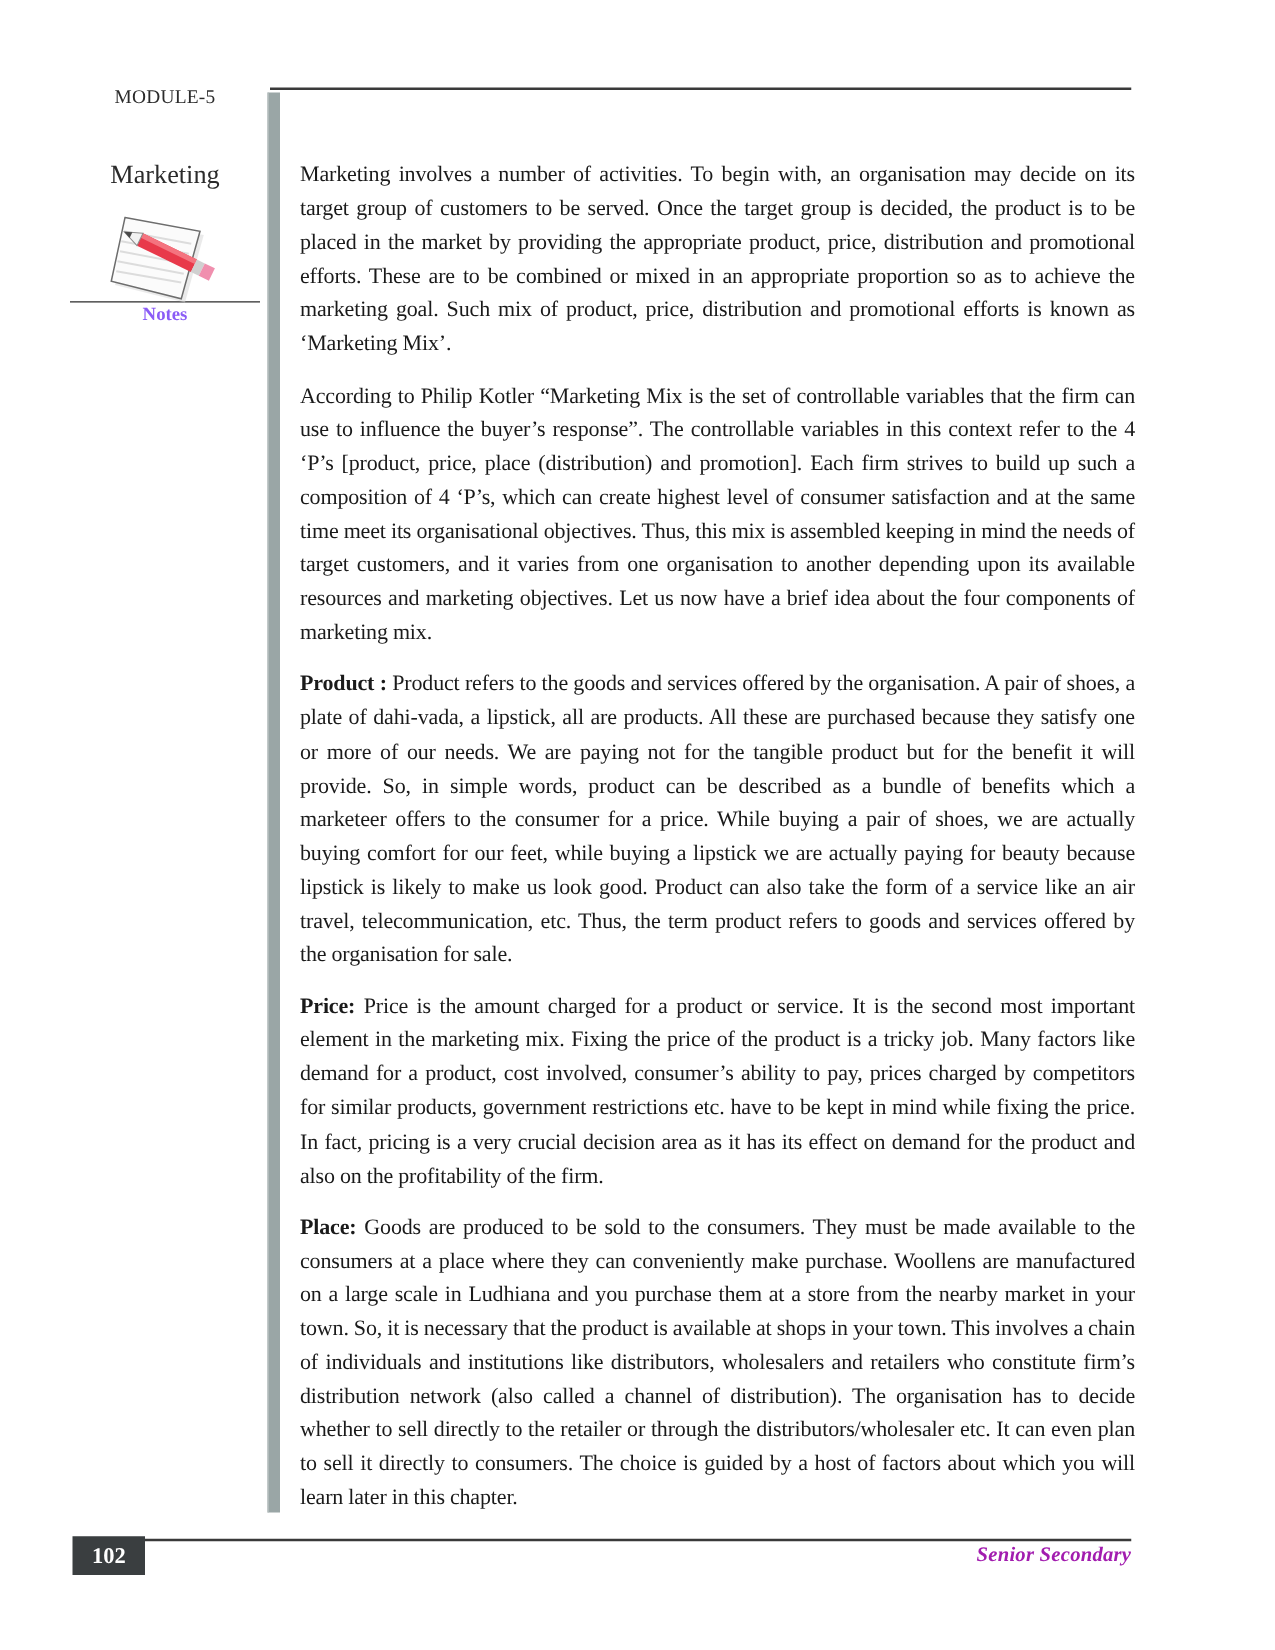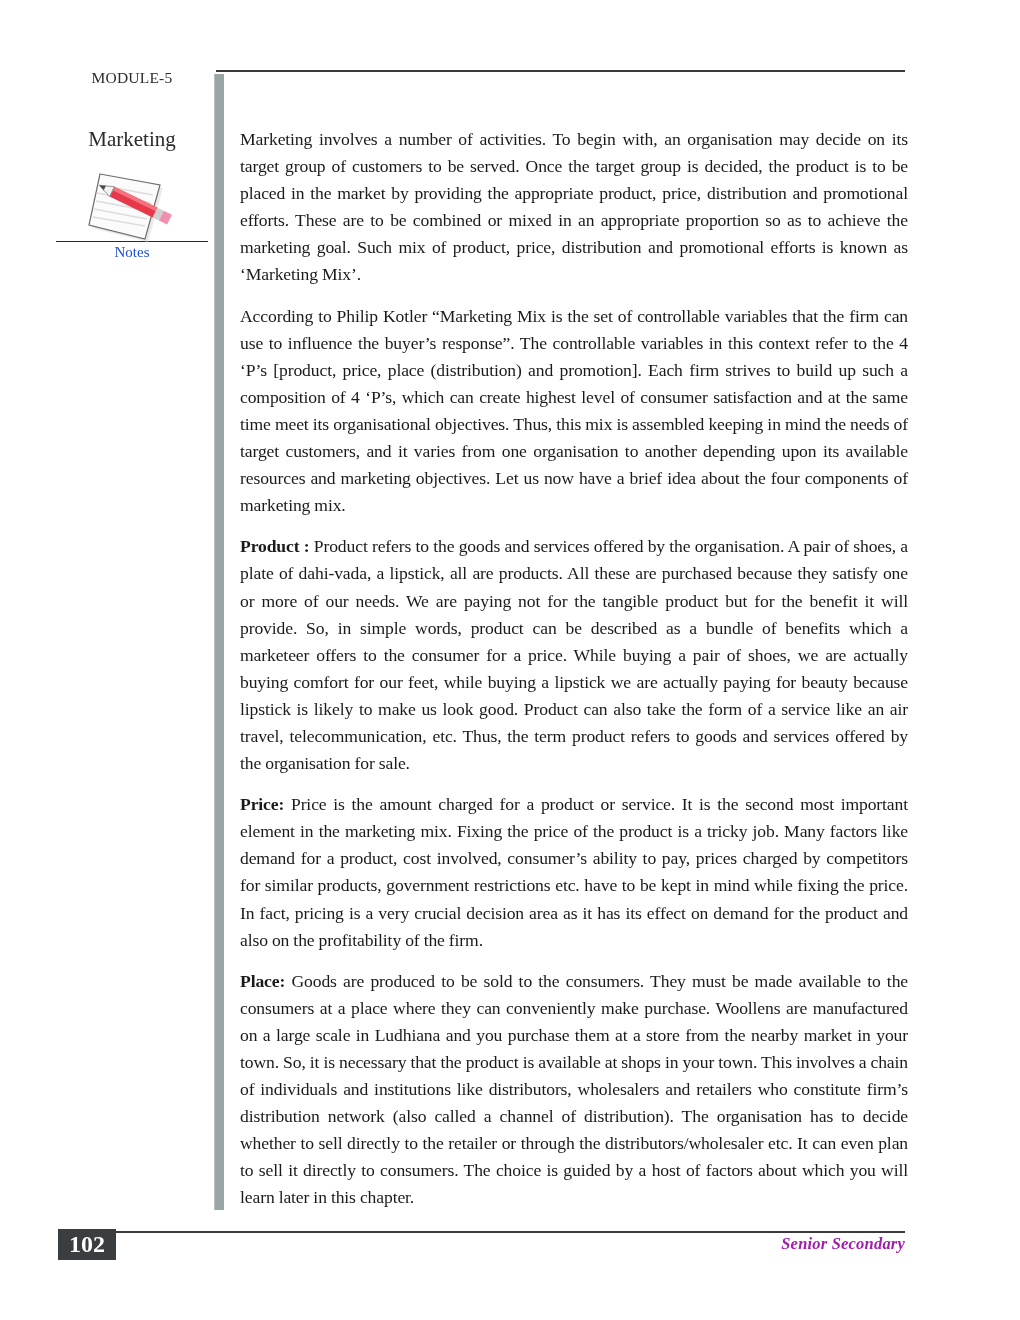--- a/index.html
+++ b/index.html
@@ -49,24 +49,24 @@
     left: 50%;
     top: 0;
     transform: translateX(-50%);
   }
   .notes-rule {
     border-top: 1.6px solid #2b2b2b;
     margin: 0 auto;
     width: 152px;
   }
   .notes-label {
-    font-weight: normal;
+    font-weight: bold;
     font-size: 15px;
     margin-top: 2px;
-    color: #1d4ed8;
+    color: #8b5cf6;
   }
 
   
   .vbar {
     position: absolute;
     left: 214px;
     top: 74px;
     width: 9px;
     height: 1136px;
     background: #9aa6a6;
@@ -133,21 +133,21 @@
   }
   .page-num {
     position: absolute;
     left: 58px;
     top: 1229px;
     width: 58px;
     height: 31px;
     background: #3a3e40;
     color: #ffffff;
     font-weight: bold;
-    font-size: 24px;
+    font-size: 18px;
     line-height: 31px;
     text-align: center;
   }
   .footer-right {
     position: absolute;
     right: 115px;
     top: 1234px;
     font-style: italic;
     font-weight: bold;
     font-size: 16.5px;

